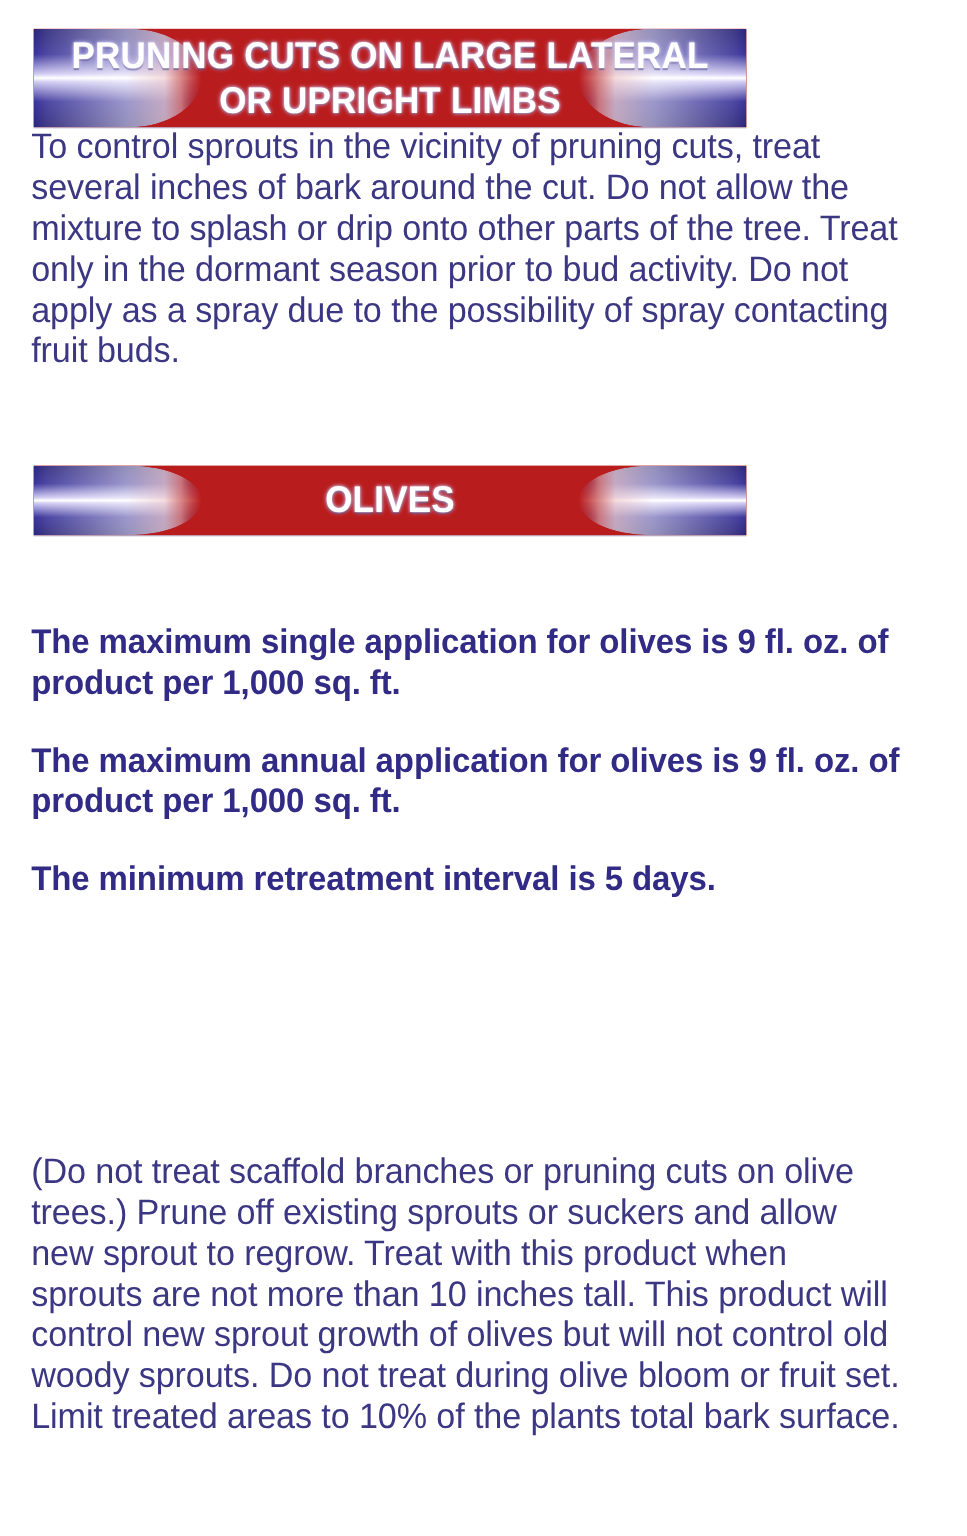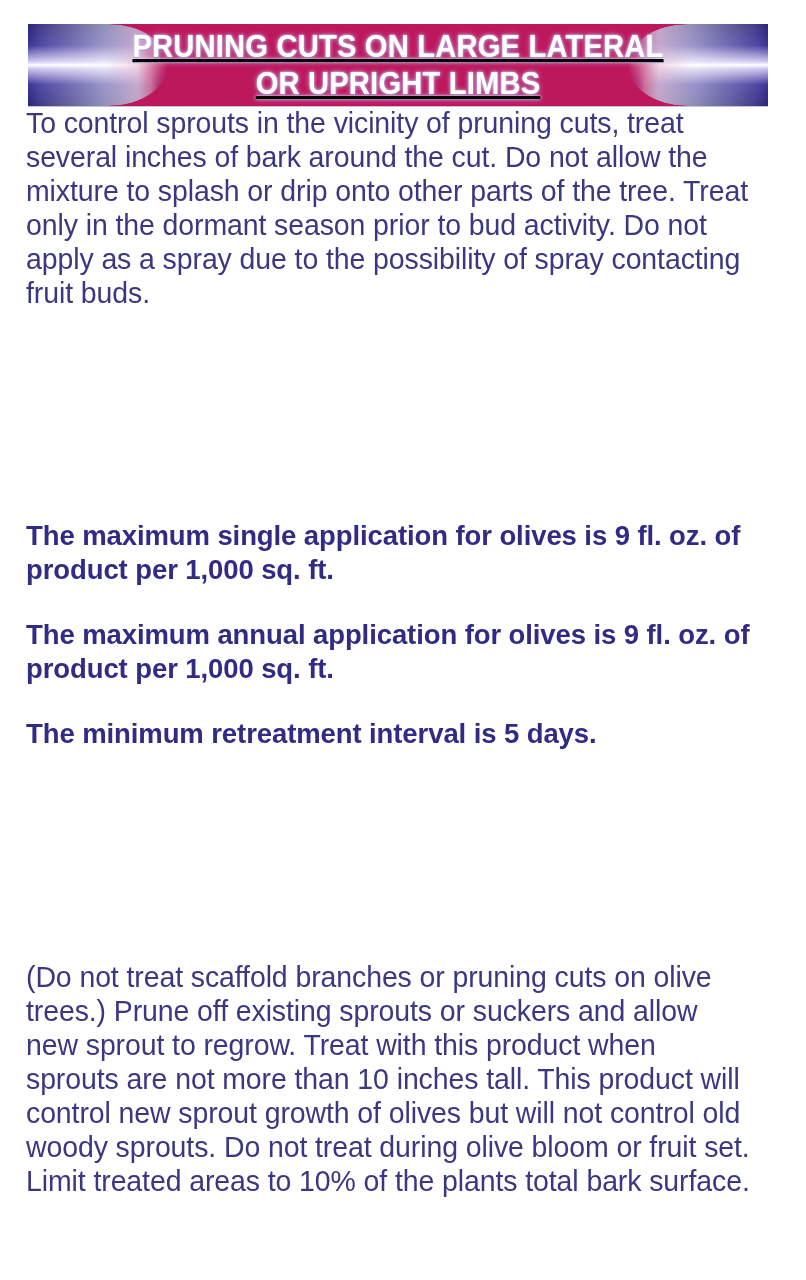--- a/index.html
+++ b/index.html
@@ -21,26 +21,25 @@
     top: 0;
     width: 806px;
     height: 1280px;
     background: #ffffff;
   }
 
   
   .banner {
     position: absolute;
     left: 28px;
-    width: 740px;
-    background: #be185d;
+    width: 594px;
+    background: #b91c1c;
     box-sizing: border-box;
     overflow: hidden;
     box-shadow: 0 1px 0 rgba(120,120,170,0.45);
-    text-decoration: underline;
   }
   .banner .hl {
     position: absolute;
     top: 0;
     bottom: 0;
     width: 140px;
     pointer-events: none;
   }
   .banner .hl-left {
     left: 0;
@@ -156,20 +155,25 @@
 
   <div class="banner" id="banner-pruning">
     <div class="hl hl-left"></div>
     <div class="hl hl-right"></div>
     <div class="btitle">PRUNING CUTS ON LARGE LATERAL
 OR UPRIGHT LIMBS</div>
   </div>
 
   <div class="body-text" id="para-pruning">To control sprouts in the vicinity of pruning cuts, treat several inches of bark around the cut. Do not allow the mixture to splash or drip onto other parts of the tree. Treat only in the dormant season prior to bud activity. Do not apply as a spray due to the possibility of spray contacting fruit buds.</div>
 
+  <div class="banner" id="banner-olives">
+    <div class="hl hl-left"></div>
+    <div class="hl hl-right"></div>
+    <div class="btitle">OLIVES</div>
+  </div>
 
   <div class="olives-stmt" id="olives-stmt-0">The maximum single application for olives is 9 fl. oz. of product per 1,000 sq. ft.</div>
   <div class="olives-stmt" id="olives-stmt-1">The maximum annual application for olives is 9 fl. oz. of product per 1,000 sq. ft.</div>
   <div class="olives-stmt" id="olives-stmt-2">The minimum retreatment interval is 5 days.</div>
 
 
   <div class="body-text" id="para-trunk">(Do not treat scaffold branches or pruning cuts on olive trees.) Prune off existing sprouts or suckers and allow new sprout to regrow. Treat with this product when sprouts are not more than 10 inches tall. This product will control new sprout growth of olives but will not control old woody sprouts. Do not treat during olive bloom or fruit set. Limit treated areas to 10% of the plants total bark surface.</div>
 
 </div>
 

